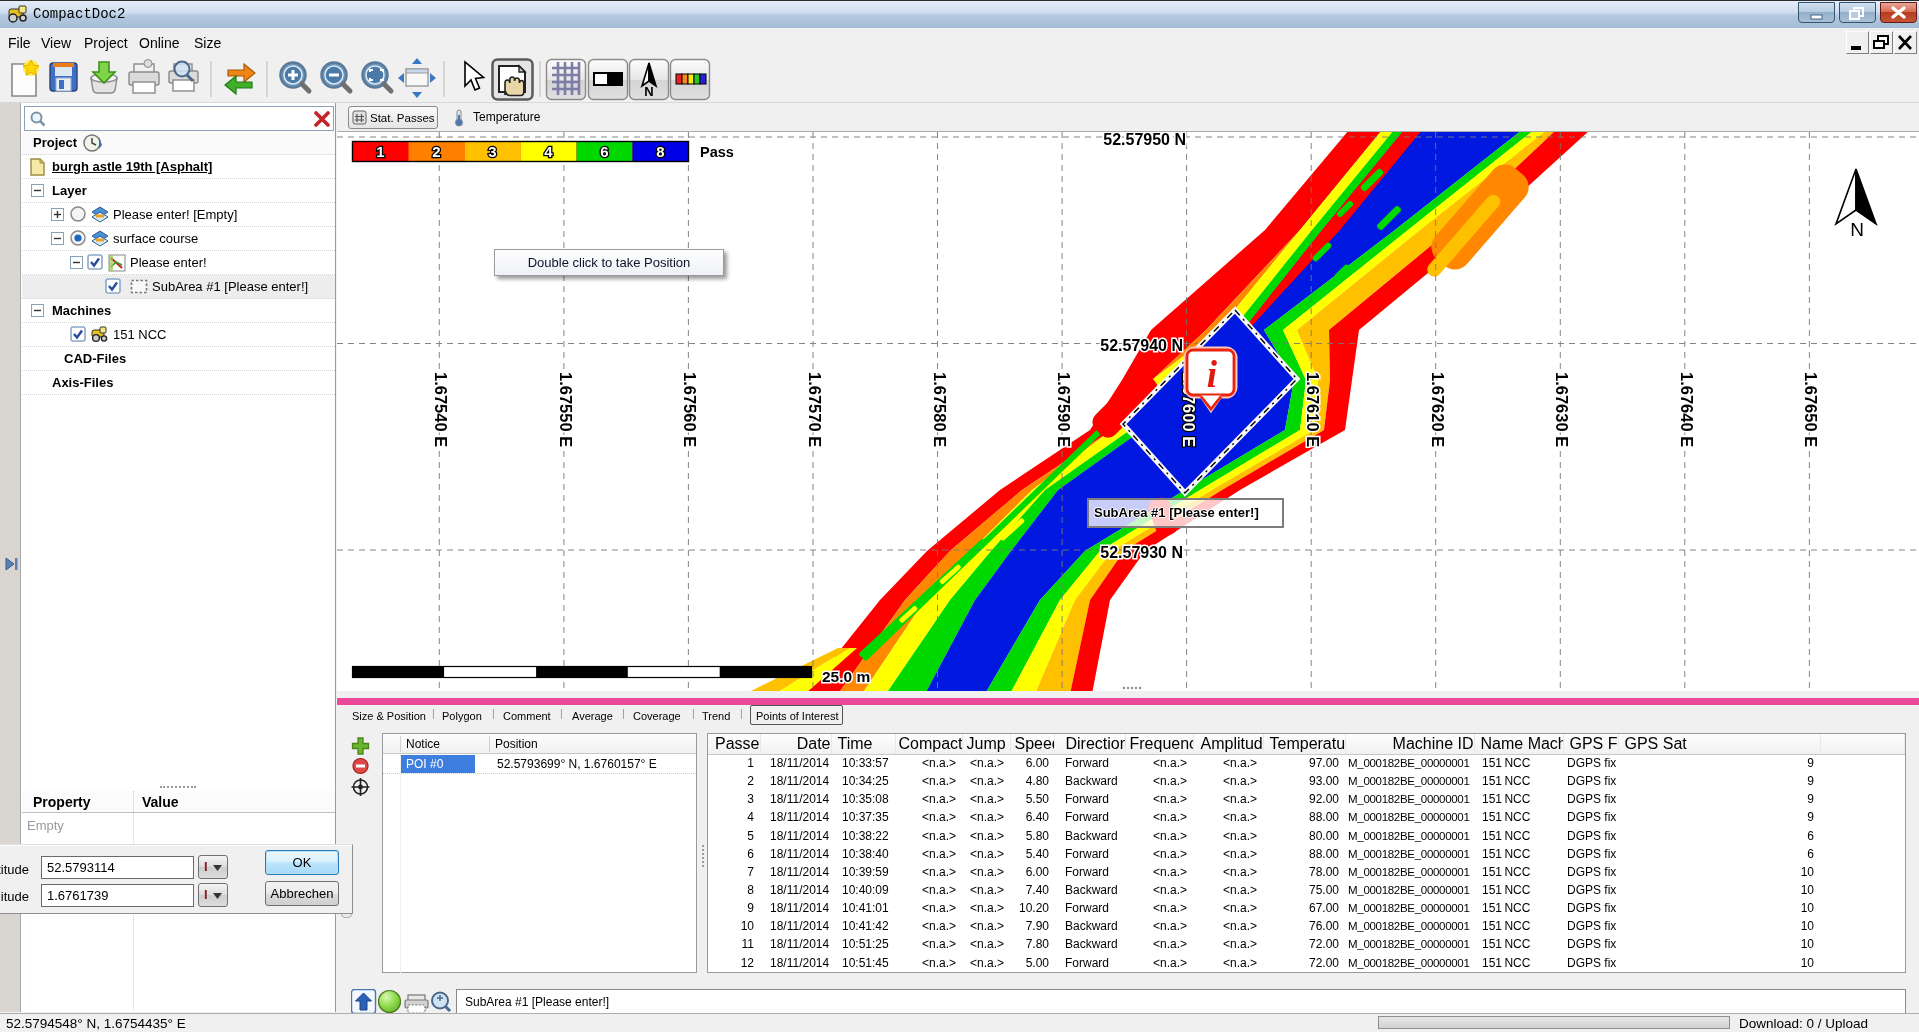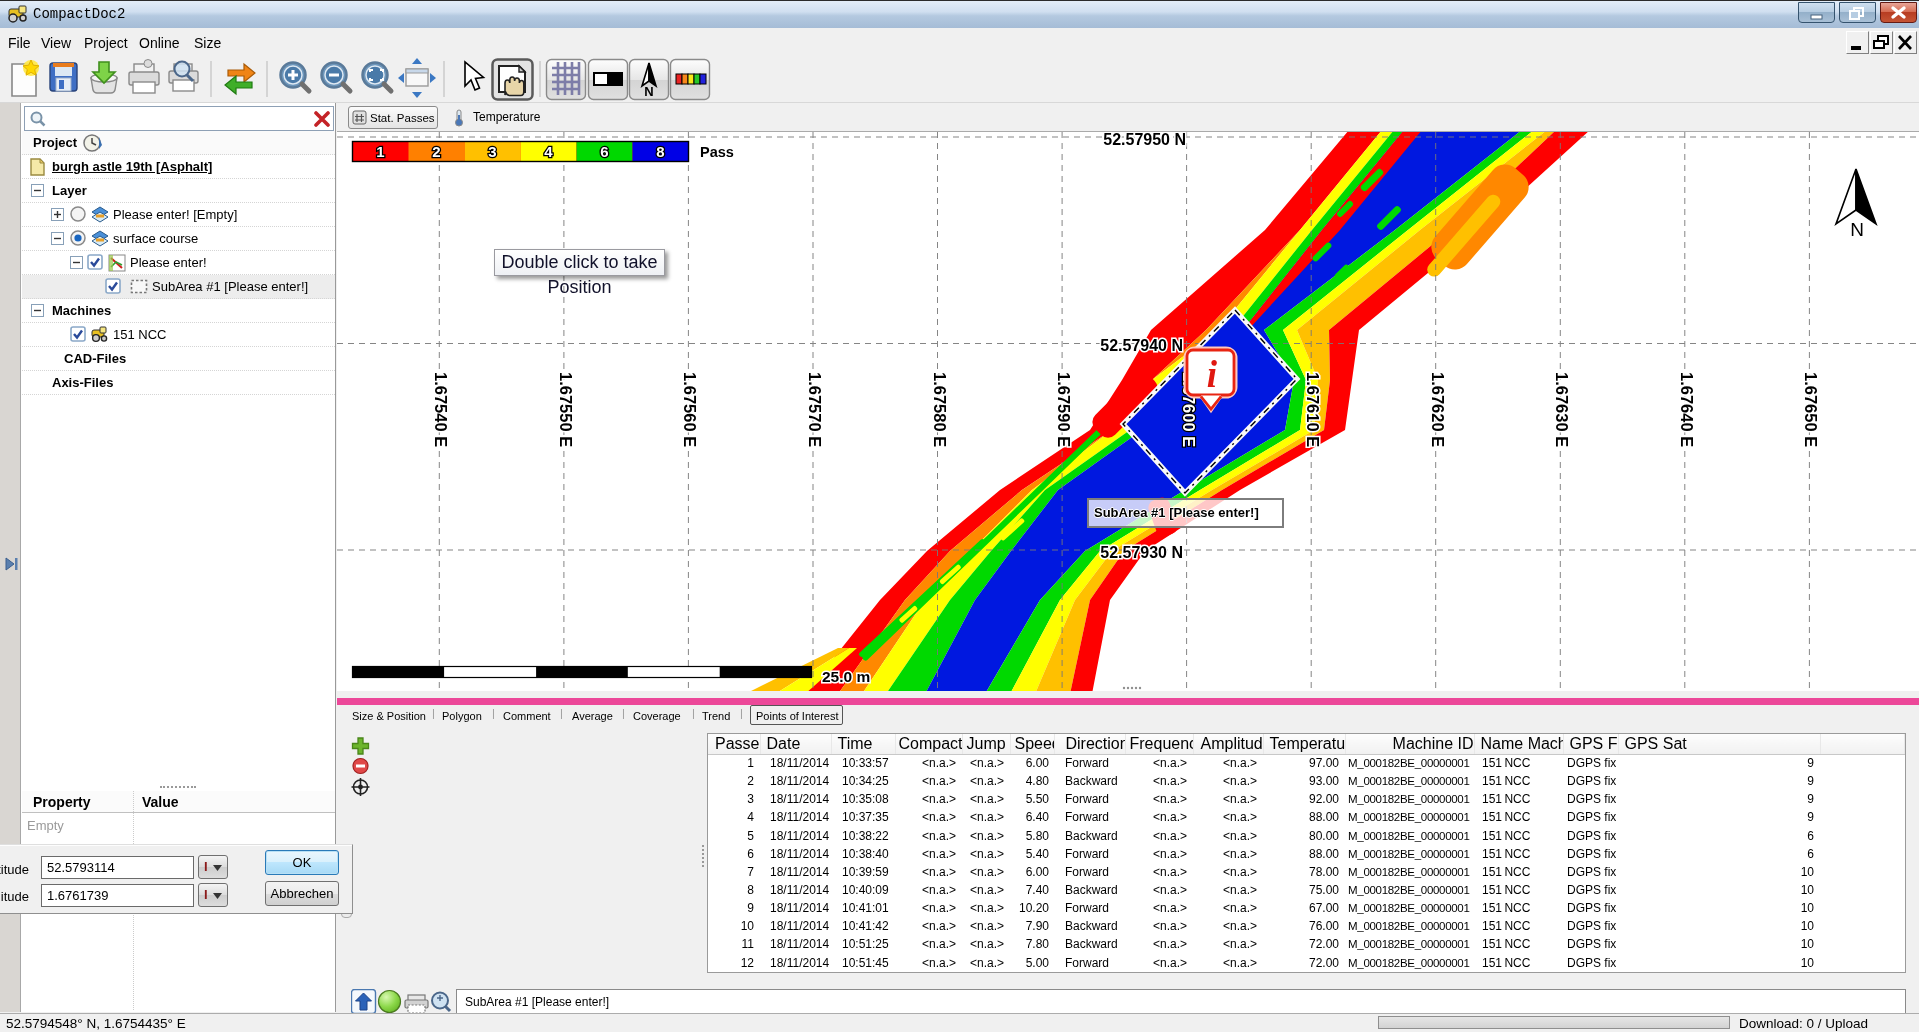--- a/index.html
+++ b/index.html
@@ -30,23 +30,23 @@
   #tree { left:22px; top:131px; width:313px; height:654px; background:#fff; font-size:13px; }
   .trow { position:absolute; left:0; width:313px; height:24px; border-bottom:1px dotted #d5d5d5; }
   .trow span.lbl { position:absolute; top:4px; }
   #proptable { left:22px; top:791px; width:313px; height:219px; background:#fff; }
   
   #maptabs { left:337px; top:103px; width:1582px; height:29px; background:#f0f0f0; border-bottom:1px solid #aaa; }
   #map { left:337px; top:132px; width:1582px; height:559px; background:#fff; overflow:hidden; }
   #bottompanel { left:337px; top:698px; width:1582px; height:314px; background:#f0f0f0; border-top:7px solid #ec4899; }
   #statusbar { left:0; top:1013px; width:1919px; height:19px; background:#f0f0f0; border-top:1px solid #acacac; font-size:13px; }
   
-  #tooltip { left:494px; top:249px; width:171px; height:27px; border:1px solid #9a9aa0;
+  #tooltip { left:494px; top:249px; width:230px; height:27px; border:1px solid #9a9aa0;
     background:linear-gradient(180deg,#ffffff,#eef0f4); box-shadow:3px 3px 4px rgba(0,0,0,0.4);
-    font-size:18px; color:#11112a; text-align:center; line-height:25px; }
+    font-size:13px; color:#11112a; text-align:center; line-height:25px; }
   #subarealbl { left:1087px; top:498px; width:197px; height:30px; border:2px solid #7d7d7d;
     background:rgba(255,255,255,0.78); font-size:13px; font-weight:bold; color:#000;
     line-height:26px; padding-left:5px; white-space:nowrap;
     text-shadow:1px 0 0 #fff,-1px 0 0 #fff,0 1px 0 #fff,0 -1px 0 #fff; }
   
   #infoicon { left:1181px; top:343px; width:70px; height:80px; }
   
   #dialog { left:-36px; top:844px; width:389px; height:70px; background:#f0f0f0;
     border:1px solid #8f8f8f; border-top:1px solid #dfdfdf; box-shadow:inset 1px 1px 0 #fdfdfd; }
   .dlginput { position:absolute; left:76px; width:153px; height:23px; border:1px solid #6a6a6a; background:#fff;
@@ -557,20 +557,33 @@
 
   <svg style="position:absolute;left:14px;top:32px" width="20" height="62">
     <path d="M7 1 h5 v5.5 h5.5 v5 h-5.5 v5.5 h-5 v-5.5 h-5.5 v-5 h5.5 z" fill="#6cb52c" stroke="#4a861a" stroke-width="1.3"></path>
     <circle cx="9.5" cy="29" r="7.5" fill="#e04848" stroke="#a02020" stroke-width="1.2"></circle>
       <rect x="5" y="27.5" width="9" height="3" fill="#fff"></rect>
     <circle cx="9.5" cy="50" r="7" fill="none" stroke="#222" stroke-width="1.6"></circle>
       <path d="M9.5 41 v18 M0.5 50 h18" stroke="#222" stroke-width="1.6"></path>
       <circle cx="9.5" cy="50" r="2.4" fill="#222"></circle>
   </svg>
 
+  <div style="position:absolute;left:45px;top:28px;width:315px;height:240px;background:#fff;border:1px solid #9a9a9a">
+    <div style="position:absolute;left:0;top:0;width:313px;height:20px;background:linear-gradient(180deg,#fdfdfd,#f0f0f0);border-bottom:1px solid #c8c8c8">
+      <span style="position:absolute;left:23px;top:3px;font-size:12px">Notice</span>
+      <span style="position:absolute;left:112px;top:3px;font-size:12px">Position</span>
+      <div style="position:absolute;left:17px;top:2px;width:1px;height:16px;background:#d0d0d0"></div>
+      <div style="position:absolute;left:106px;top:2px;width:1px;height:16px;background:#d0d0d0"></div>
+    </div>
+    <div style="position:absolute;left:18px;top:21px;width:74px;height:18px;background:#3d7edf"></div>
+    <span style="position:absolute;left:23px;top:23px;font-size:12px;color:#fff">POI #0</span>
+    <span style="position:absolute;left:114px;top:23px;font-size:12px">52.5793699° N, 1.6760157° E</span>
+    <div style="position:absolute;left:0;top:39px;width:313px;border-top:1px dotted #c8c8c8"></div>
+    <div style="position:absolute;left:17px;top:21px;width:1px;height:218px;border-left:1px dotted #e0e0e0"></div>
+  </div>
 
   <div style="position:absolute;left:365px;top:140px;width:4px;height:22px;border-left:2px dotted #999"></div>
 
   <div id="ptable" style="position:absolute;left:370px;top:28px;width:1199px;height:240px;background:#fff;border:1px solid #9a9a9a;overflow:hidden">
     <table style="border-collapse:collapse;table-layout:fixed;width:1197px;font-size:12.5px;font-family:'Liberation Sans',sans-serif">
       <colgroup>
         <col style="width:52px">
           <col style="width:71px">
           <col style="width:64px">
           <col style="width:67px">
@@ -582,21 +595,21 @@
           <col style="width:82px">
           <col style="width:129px">
           <col style="width:89px">
         <col style="width:55px">
           <col style="width:202px">
           <col>
       </colgroup>
       <thead>
           <tr style="height:20px">
         <th class="h" style="text-align:left;padding-left:7px">Passes</th>
-        <th class="h" style="text-align:left;padding-left:6px">Date</th>
+        <th class="h" style="text-align:right;padding-left:6px">Date</th>
         <th class="h" style="text-align:left;padding-left:6px">Time</th>
         <th class="h" style="text-align:left;padding-left:3px">Compaction</th>
         <th class="h" style="text-align:left;padding-left:4px">Jump</th>
         <th class="h" style="text-align:center;padding-left:4px">Speed</th>
         <th class="h" style="text-align:left;padding-left:11px">Direction</th>
         <th class="h" style="text-align:left;padding-left:4px">Frequency</th>
         <th class="h" style="text-align:left;padding-left:7px">Amplitude</th>
         <th class="h" style="text-align:left;padding-left:6px">Temperature</th>
         <th class="h" style="text-align:right;padding-left:6px">Machine ID</th>
         <th class="h" style="text-align:left;padding-left:6px">Name Machine</th>

